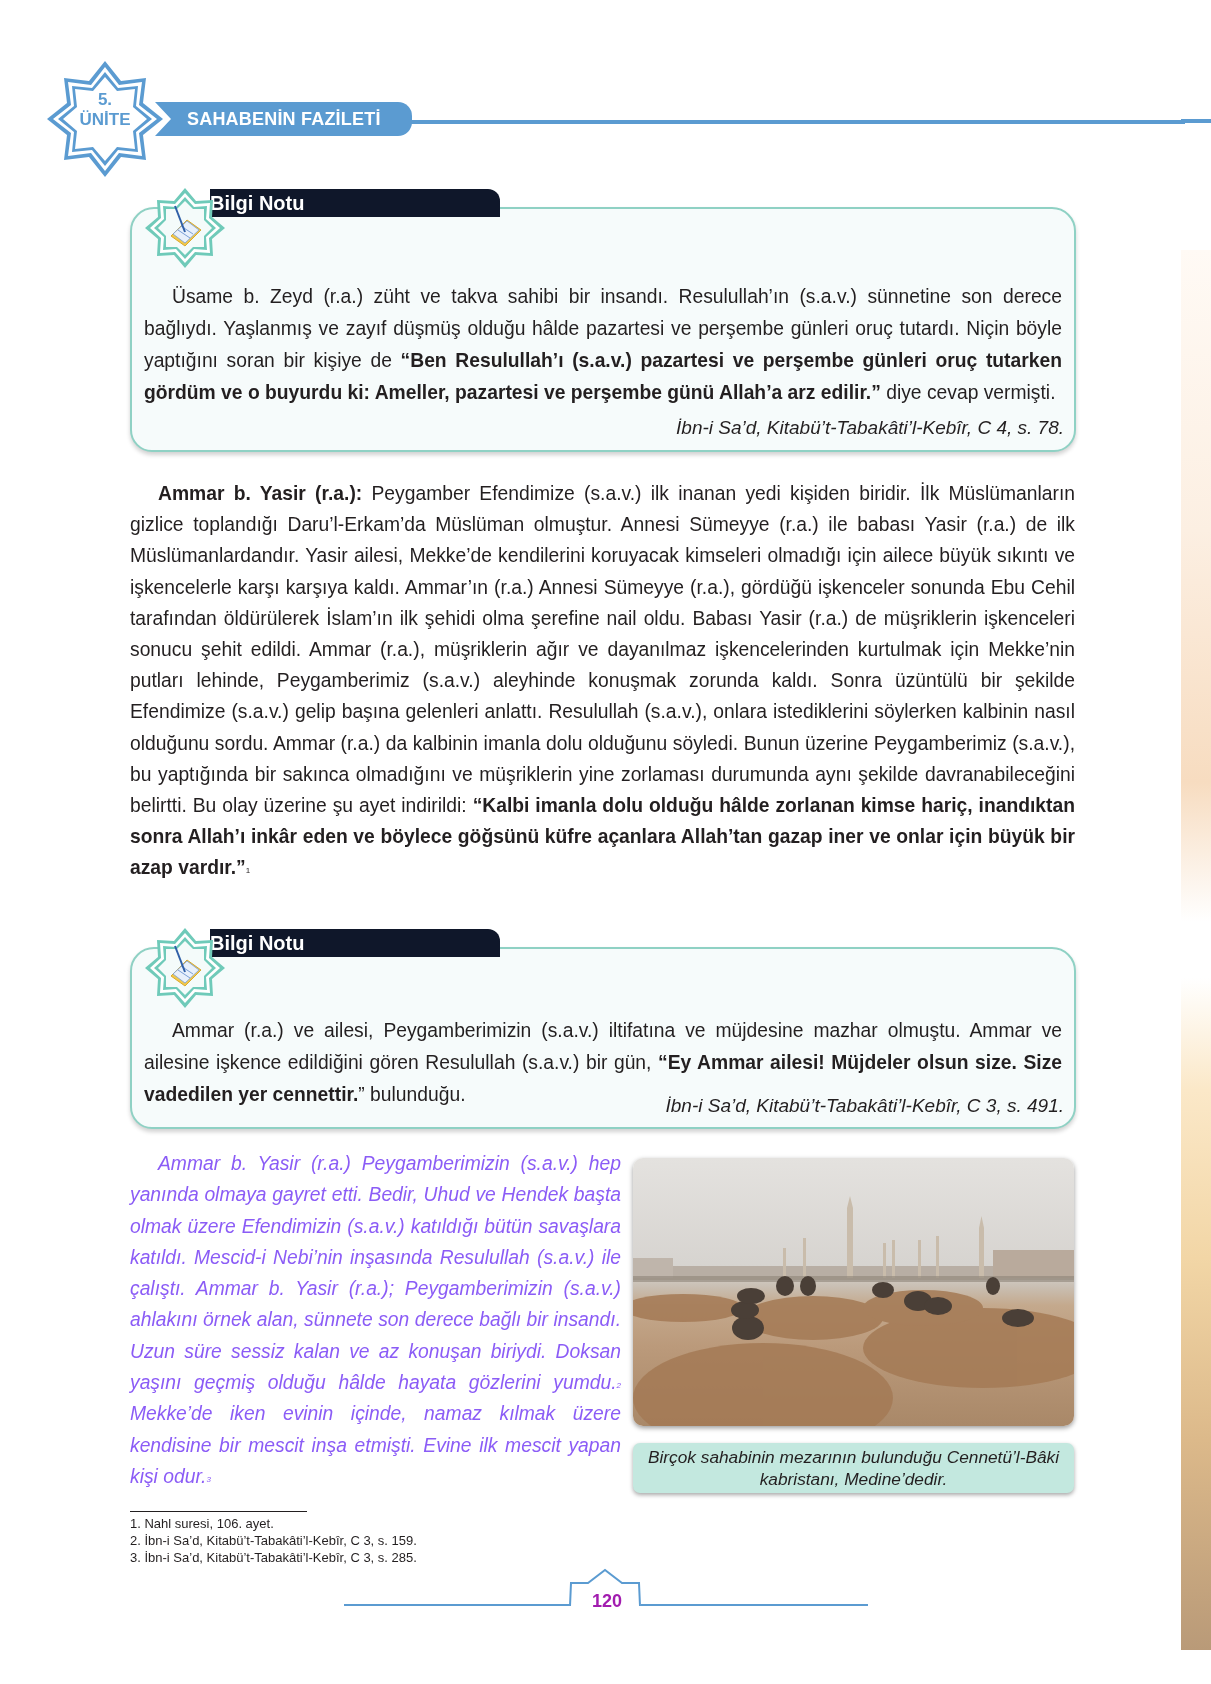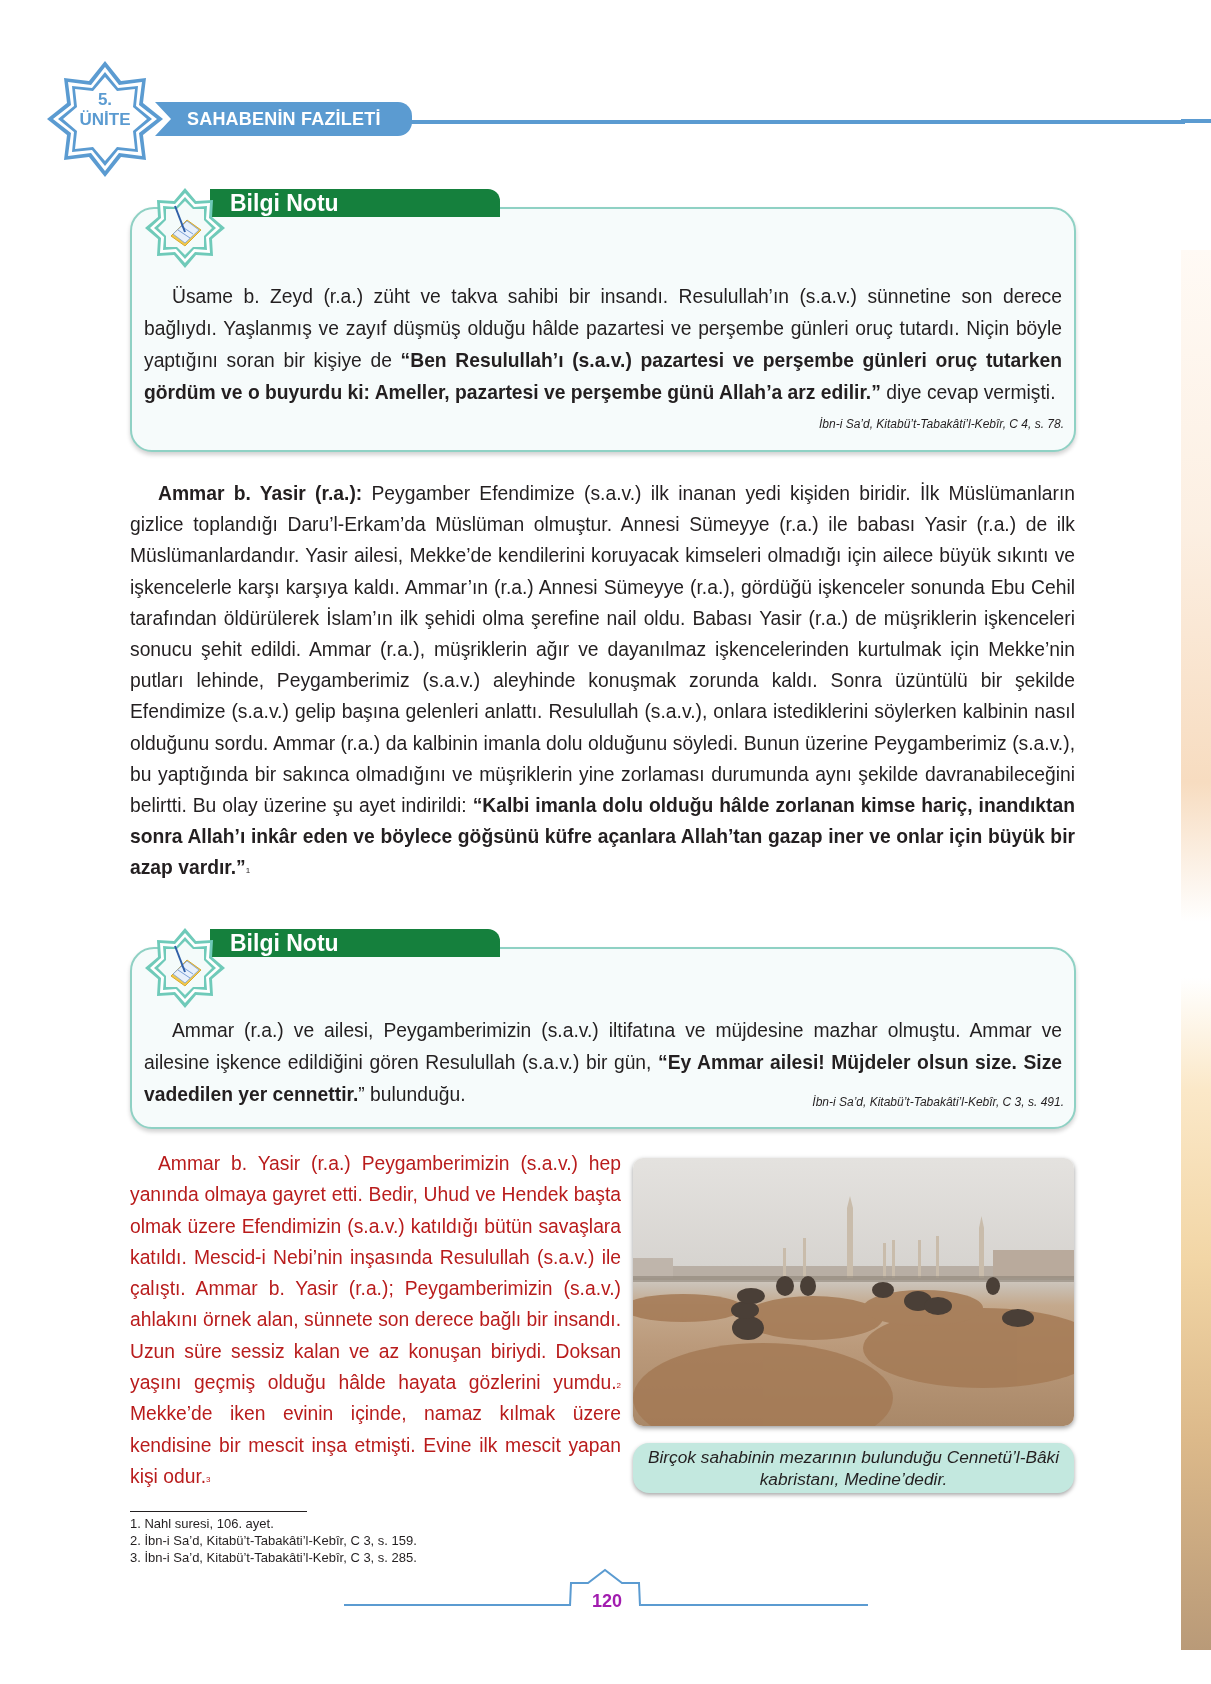--- a/index.html
+++ b/index.html
@@ -31,52 +31,52 @@
   
   .note { position: absolute; left: 130px; width: 946px; }
   .note-box {
     position: absolute; left: 0; width: 946px;
     background: #f6fbfb; border: 2px solid #8fd1c4; border-radius: 24px 24px 22px 22px;
     box-shadow: 0 3px 4px rgba(0,0,0,0.18);
   }
   .note-icon { position: absolute; left: 14px; top: -20px; width: 82px; height: 82px; }
   .note-tab {
     position: absolute; left: 80px; top: -18px; width: 290px; height: 28px;
-    background: #15803d; border-radius: 0 12px 0 0; color: #fff; font-weight: bold;
-    font-size: 23px; line-height: 28px; padding-left: 20px;
+    background: #0f172a; border-radius: 0 12px 0 0; color: #fff; font-weight: bold;
+    font-size: 20px; line-height: 28px; 
   }
   .note-text {
     position: absolute; left: 12px; right: 12px; font-size: 19.3px; line-height: 32px; text-align: justify;
   }
   .note-text p { text-indent: 28px; margin-top: 24px; }
-  .note-source { position: absolute; right: 10px; font-style: italic; font-size: 12px; }
+  .note-source { position: absolute; right: 10px; font-style: italic; font-size: 19px; }
 
   
   .main-para {
     position: absolute; left: 130px; top: 478px; width: 945px;
     font-size: 19.3px; line-height: 31.2px; text-align: justify; text-indent: 28px;
   }
   b { font-weight: bold; }
   sup { font-size: 8px; vertical-align: top; position: relative; top: 3px; }
 
   
   .side-para {
     position: absolute; left: 130px; top: 1148px; width: 491px;
-    font-size: 19.3px; line-height: 31.3px; text-align: justify; text-indent: 28px; color: #b91c1c;
+    font-size: 19.3px; line-height: 31.3px; text-align: justify; text-indent: 28px; color: #8b5cf6; font-style: italic;
   }
   .photo {
     position: absolute; left: 633px; top: 1158px; width: 441px; height: 268px;
     border-radius: 10px; overflow: hidden;
     box-shadow: 0 2px 5px rgba(0,0,0,0.4);
     background: linear-gradient(180deg, #e4e2df 0%, #d6d3cf 42%, #c9bfb3 48%, #c4a98d 55%, #bb9a7b 70%, #a98868 100%);
   }
   .photo svg { position: absolute; left: 0; top: 0; }
   .caption {
     position: absolute; left: 633px; top: 1443px; width: 441px; height: 50px;
-    background: #c3e8df; border-radius: 16px; box-shadow: 0 2px 4px rgba(0,0,0,0.35);
+    background: #c3e8df; border-radius: 7px; box-shadow: 0 2px 4px rgba(0,0,0,0.35);
     font-style: italic; font-size: 17.3px; line-height: 22px; text-align: center; padding-top: 3px;
   }
 
   
   .fn-rule { position: absolute; left: 130px; top: 1511px; width: 177px; height: 1px; background: #231f20; }
   .footnotes { position: absolute; left: 130px; top: 1515px; font-size: 13px; line-height: 17px; }
 
   
   .page-line { position: absolute; top: 1604px; height: 2px; background: #5b9bd1; }
   .page-num {

